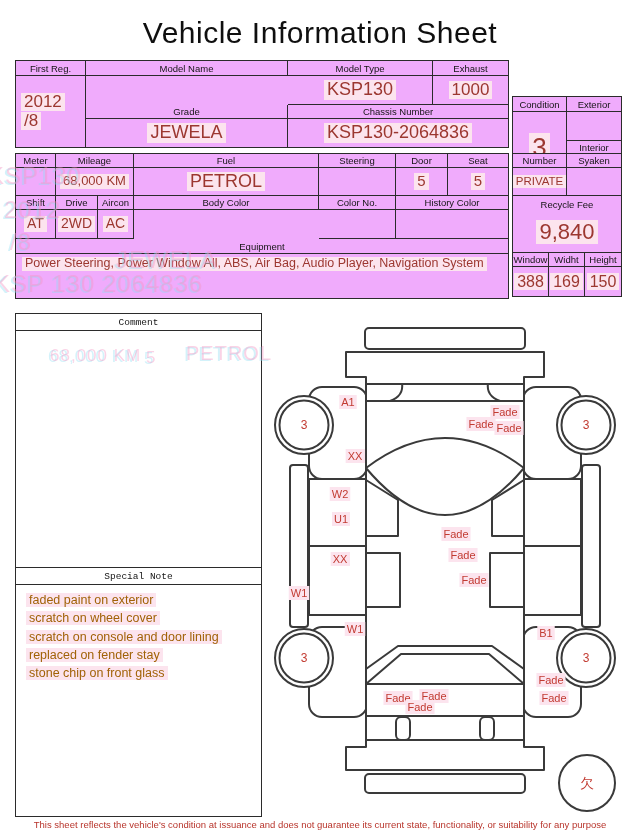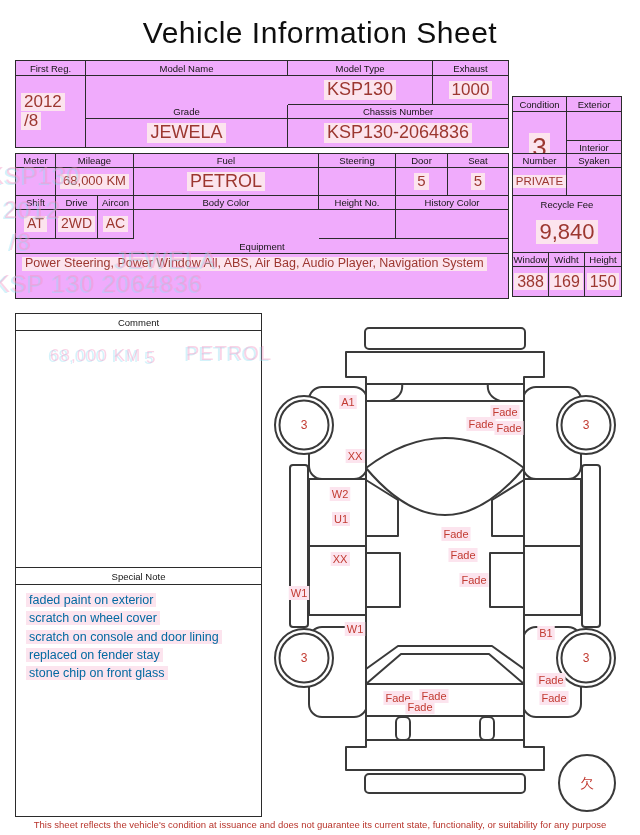--- a/index.html
+++ b/index.html
@@ -29,23 +29,23 @@
   .t1l{left:15px;top:60px;grid-template-columns:70px 202px 145px 75px;grid-template-rows:15px 29px 14px 28px;}
   .t1r{left:512px;top:60px;grid-template-columns:54px 54px;grid-template-rows:15px 29px 14px 28px;margin-top:36px;}
   .t2l{left:15px;top:153px;grid-template-columns:40px 42px 36px 185px 77px 52px 60px;grid-template-rows:14px 28px 14px 29px 15px 44px;}
   .t2r{left:512px;top:153px;grid-template-columns:36px 18px 18px 36px;grid-template-rows:14px 28px 16px 41px 14px 29px;}
   .firstreg{flex-direction:column;align-items:flex-start;justify-content:center;padding-left:5px;gap:1px;}
   .equiptxt{align-items:flex-start;justify-content:flex-start;padding:3px 6px;font-size:12.5px;}
   .lbox{
     position:absolute;left:15px;top:313px;width:245px;height:502px;
     border:1.6px solid var(--bd);display:flex;flex-direction:column;background:#fff;
   }
-  .lbox .sec-hdr{flex:0 0 16px;display:flex;align-items:center;justify-content:center;font-size:9.5px;border-bottom:1px solid var(--bd);}
+  .lbox .sec-hdr{flex:0 0 16px;display:flex;align-items:center;justify-content:center;font-size:9.5px;border-bottom:1px solid var(--bd);font-family:Liberation Mono, monospace;}
   .lbox .comment-area{flex:0 0 236px;border-bottom:1px solid var(--bd);}
-  .lbox .note-area{flex:1 1 auto;padding:7px 10px;color:#0369a1;font-size:12.5px;line-height:1.38;}
+  .lbox .note-area{flex:1 1 auto;padding:7px 10px;color:#a16207;font-size:12.5px;line-height:1.38;}
   .note-line{margin-bottom:1px;}
   .diagram{position:absolute;left:268px;top:313px;width:370px;height:505px;}
   .diagram svg{display:block;}
   #marks-layer text{font-family:"Liberation Sans","DejaVu Sans",sans-serif;fill:var(--mark);}
   .footer{
     position:absolute;left:0;top:819px;width:100%;text-align:center;
     font-size:9.5px;color:#b8352c;
   }
   .ghost{
     position:absolute;color:rgba(244,150,196,0.42);font-weight:500;white-space:nowrap;
@@ -123,21 +123,21 @@
         <span class="hl">5</span>
       </div>
     <div class="cell val bb fs15" style="grid-area:2/7">
         <span class="hl">5</span>
       </div>
 
     <div class="cell hdr br bb" style="grid-area:3/1">Shift</div>
     <div class="cell hdr br bb" style="grid-area:3/2">Drive</div>
     <div class="cell hdr br bb" style="grid-area:3/3">Aircon</div>
     <div class="cell hdr br bb" style="grid-area:3/4">Body Color</div>
-    <div class="cell hdr br bb" style="grid-area:3/5">Height No.</div>
+    <div class="cell hdr br bb" style="grid-area:3/5">Color No.</div>
     <div class="cell hdr bb" style="grid-row:3;grid-column:6/8">History Color</div>
 
     <div class="cell val br bb fs14" style="grid-area:4/1">
         <span class="hl">AT</span>
       </div>
     <div class="cell val br bb fs14" style="grid-area:4/2">
         <span class="hl">2WD</span>
       </div>
     <div class="cell val br bb fs14" style="grid-area:4/3">
         <span class="hl">AC</span>

